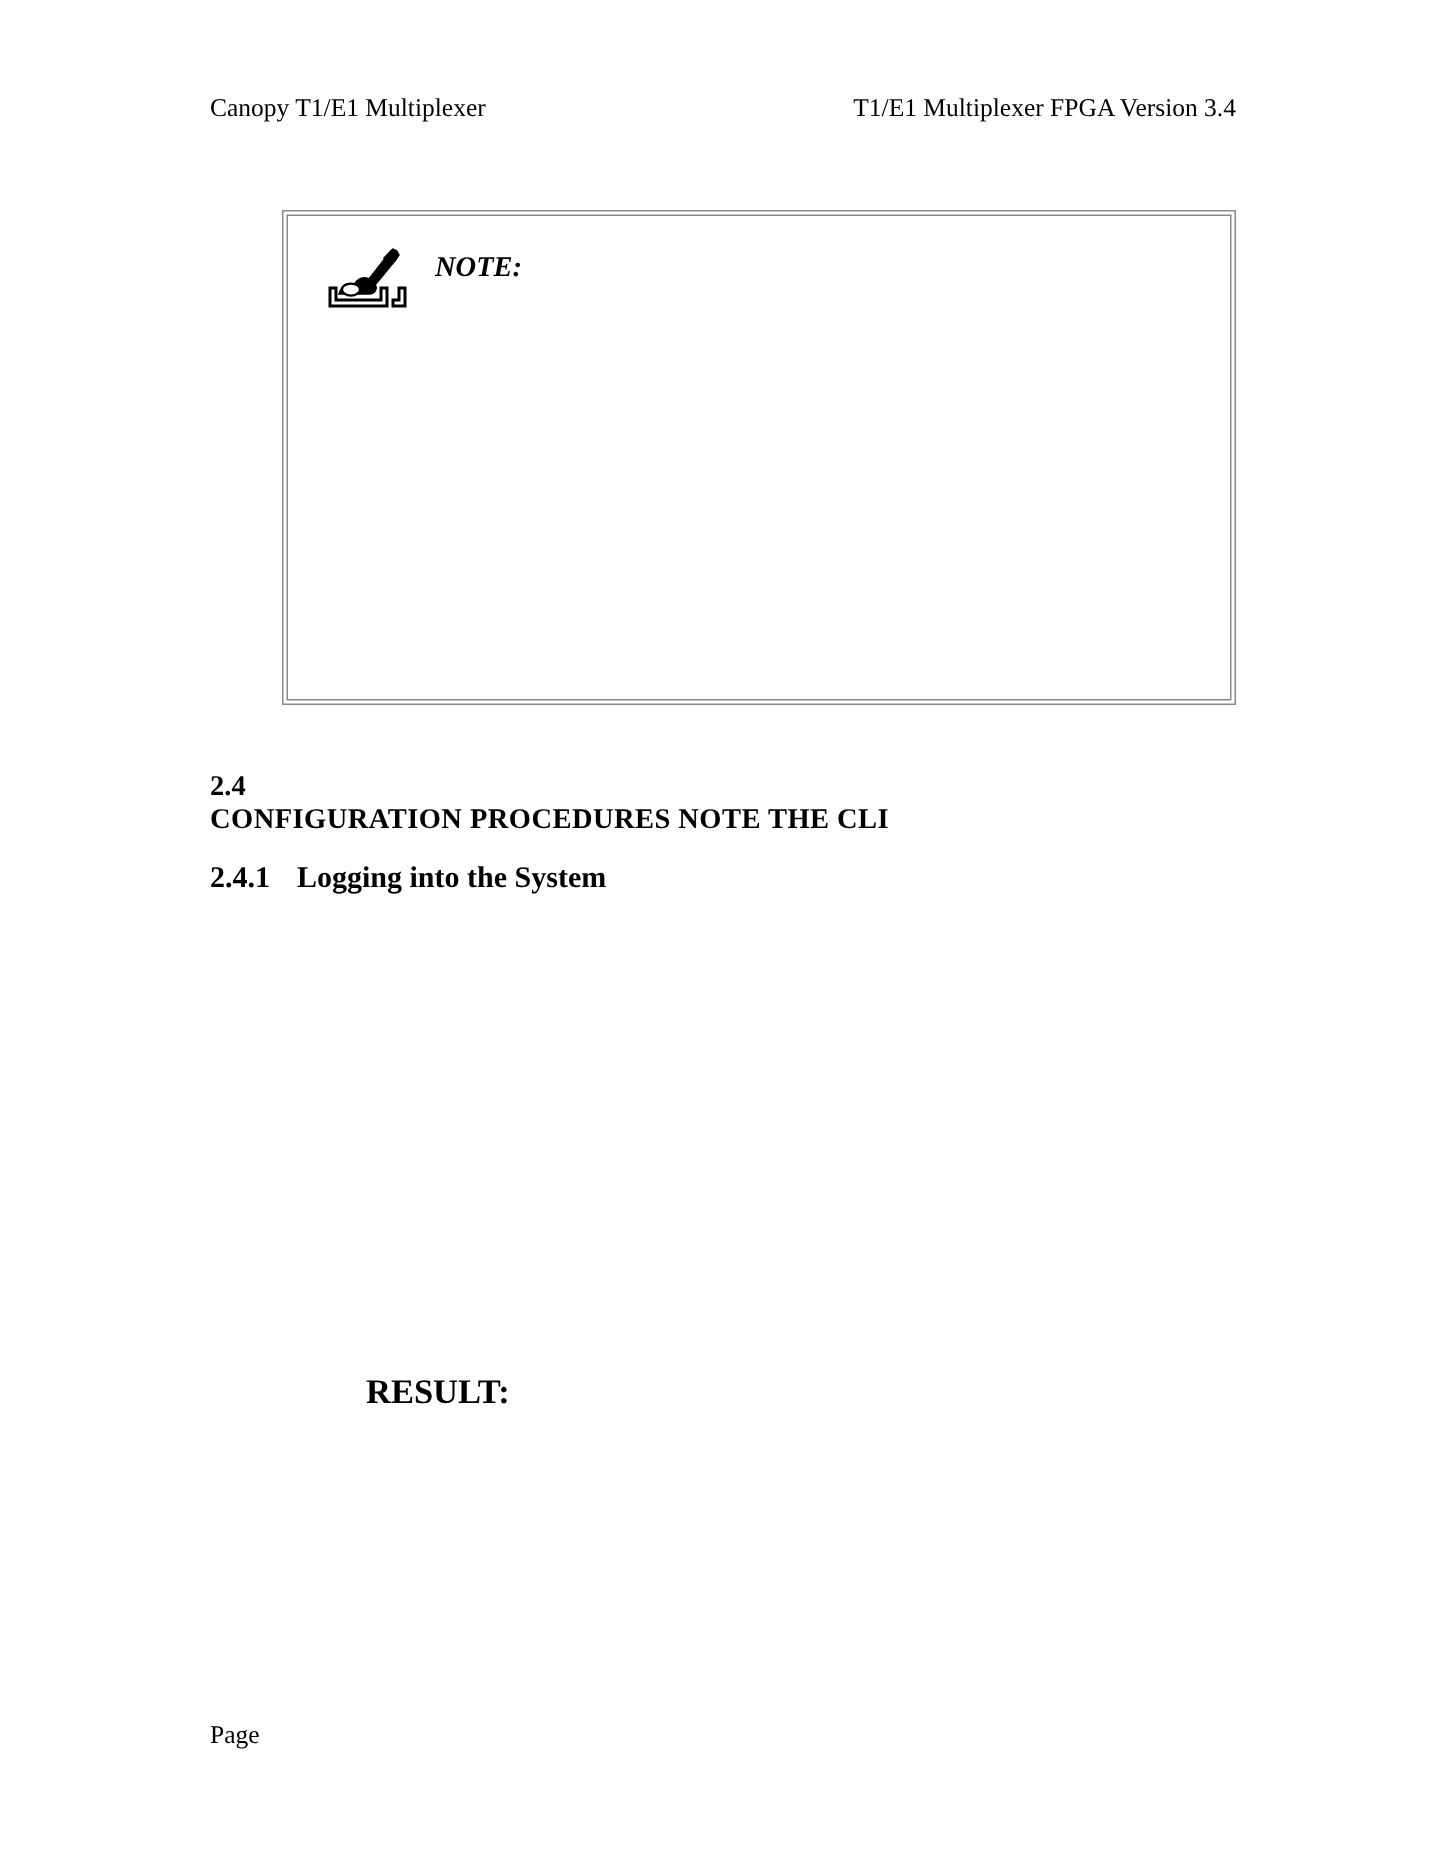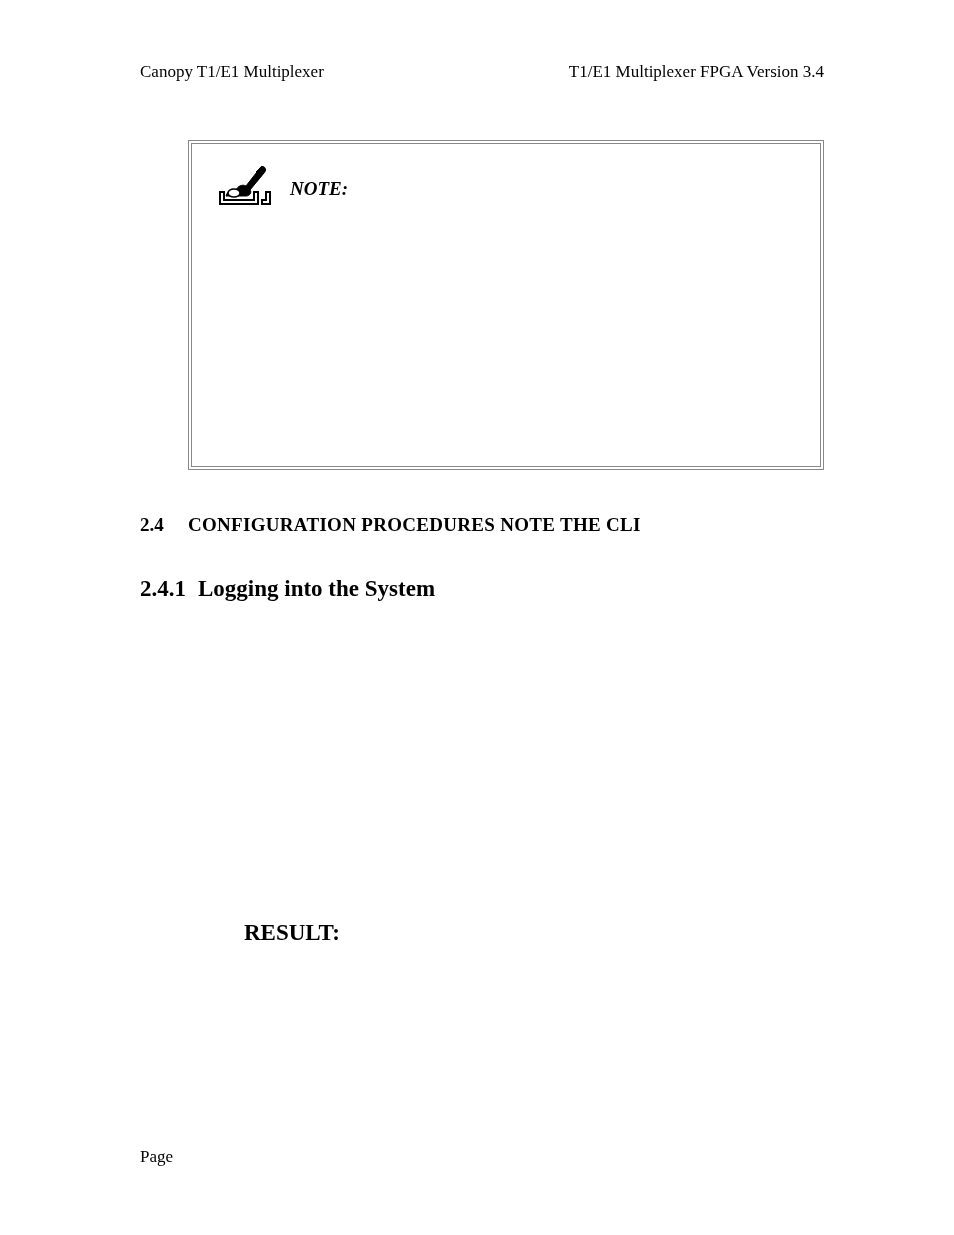--- a/index.html
+++ b/index.html
@@ -40,39 +40,40 @@
     }
     .note-content {
       display: flex;
       align-items: flex-start;
       gap: 14px;
     }
     .note-label {
       font-style: italic;
       font-weight: bold;
       font-size: 19px;
-      margin-top: 16px;
+      margin-top: 6px;
     }
     .section-heading {
       display: flex;
       font-weight: bold;
       font-size: 19px;
       margin-top: 44px;
-      margin-bottom: 40px;
+      margin-bottom: 16px;
+      flex-direction: column;
     }
     .section-number {
       min-width: 48px;
     }
     .section-title {
       letter-spacing: 0.3px;
     }
     .subsection {
       display: flex;
       font-weight: bold;
-      font-size: 23px;
+      font-size: 20px;
       margin-bottom: 58px;
     }
     .subsection-number {
       min-width: 58px;
     }
     .result-label {
       font-weight: bold;
       font-size: 23px;
       margin-left: 104px;
       margin-top: 318px;

